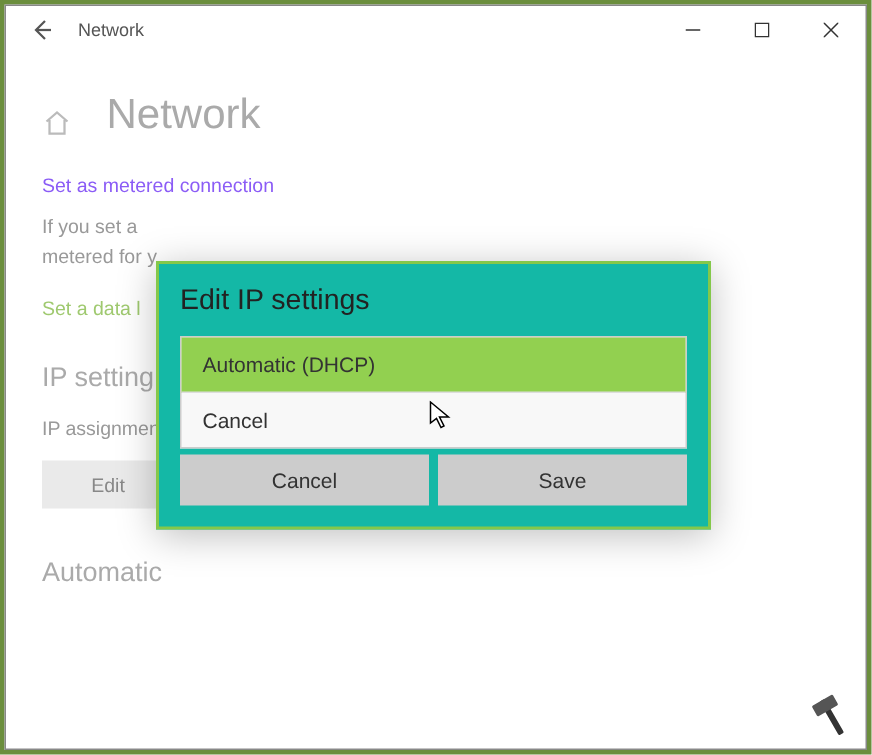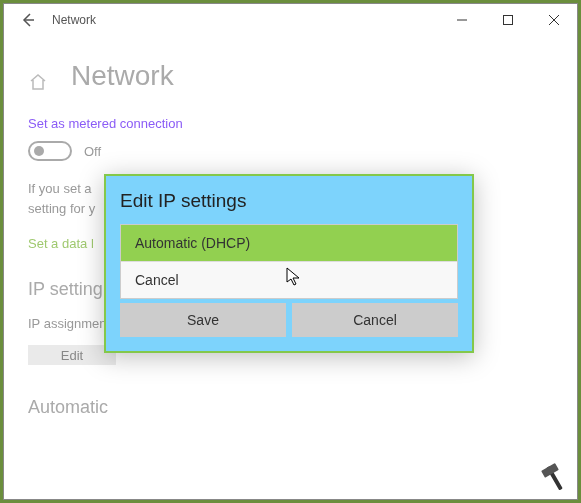--- a/index.html
+++ b/index.html
@@ -18,27 +18,27 @@
 .toggle-row { display: flex; align-items: center; gap: 12px; margin-bottom: 18px; }
 .toggle { width: 44px; height: 20px; border: 2px solid #aaa; border-radius: 10px; position: relative; background: #fff; }
 .toggle-knob { width: 10px; height: 10px; border-radius: 50%; background: #aaa; position: absolute; left: 4px; top: 3px; }
 .toggle-state { font-size: 13px; color: #999; }
 .desc { font-size: 13px; color: #999; line-height: 1.5; margin-bottom: 18px; max-width: 460px; }
 .link { font-size: 13px; color: #9fc96f; margin-bottom: 28px; }
 .section-title { font-size: 18px; color: #aaa; font-weight: 400; margin-bottom: 16px; }
 .kv-row { display: flex; margin-bottom: 14px; }
 .kv-label { width: 200px; font-size: 13px; color: #999; }
 .kv-value { font-size: 13px; color: #bbb; }
-.edit-btn { width: 88px; height: 20px; background: #eaeaea; border: none; font-size: 13px; color: #888; margin-bottom: 32px; text-align: center; }
+.edit-btn { width: 88px; height: 32px; background: #eaeaea; border: none; font-size: 13px; color: #888; margin-bottom: 32px; text-align: center; }
 
 
 .dim { pointer-events: none; }
 
 
-.dialog { position: absolute; left: 100px; top: 170px; width: 370px; background: #7dd3fc; border: 2px solid #84c84a; box-shadow: 0 4px 24px rgba(0,0,0,0.25); padding: 14px 14px 14px 14px; }
+.dialog { position: absolute; left: 100px; top: 170px; width: 370px; background: #14b8a6; border: 2px solid #84c84a; box-shadow: 0 4px 24px rgba(0,0,0,0.25); padding: 14px 14px 14px 14px; }
 .dialog-title { font-size: 19px; color: #222; font-weight: 400; margin-bottom: 12px; }
 .dropdown { border: 1px solid #ccc; background: #f8f8f8; }
 .dd-option { padding: 10px 14px; font-size: 14px; color: #333; border-bottom: 1px solid #ddd; position: relative; }
 .dd-option:last-child { border-bottom: none; }
 .dd-selected { background: #92d050; }
 .dialog-buttons { display: flex; gap: 6px; margin-top: 4px; }
 .dlg-btn { flex: 1; height: 34px; background: #ccc; border: none; font-size: 14px; color: #333; }
 
 .cursor { position: absolute; left: 282px; top: 263px; pointer-events: none; }
 
@@ -78,30 +78,24 @@
 
   <div class="content dim">
     <div class="page-title-row">
       <svg class="home-icon" width="20" height="20" viewBox="0 0 20 20">
           <path d="M3 9 L10 3 L17 9 M5 8 L5 17 L15 17 L15 8" stroke="#bbb" stroke-width="1.5" fill="none"></path>
         </svg>
       <h1 class="page-title">Network</h1>
     </div>
 
     <div class="setting-label">Set as metered connection</div>
-    <div class="toggle-row">
-      <div class="toggle">
-          <div class="toggle-knob"></div>
-        </div>
-      <div class="toggle-state">Off</div>
-    </div>
 
     <div class="desc">
       <span>If you set a</span><br>
-      <span>setting for y</span>
+      <span>metered for y</span>
     </div>
 
     <div class="link">Set a data l</div>
 
     <div class="section-title">IP setting</div>
     <div class="kv-row">
       <div class="kv-label">IP assignment:</div>
       <div class="kv-value">Automatic (DHCP)</div>
     </div>
     <button class="edit-btn">Edit</button>
@@ -109,22 +103,22 @@
     <div class="section-title">Automatic</div>
   </div>
 
   <div class="dialog">
     <div class="dialog-title">Edit IP settings</div>
     <div class="dropdown">
       <div class="dd-option dd-selected">Automatic (DHCP)</div>
       <div class="dd-option">Cancel</div>
     </div>
     <div class="dialog-buttons">
+      <button class="dlg-btn">Cancel</button>
       <button class="dlg-btn">Save</button>
-      <button class="dlg-btn">Cancel</button>
     </div>
   </div>
 
   <svg class="cursor" width="18" height="20" viewBox="0 0 18 20">
     <path d="M1 1 L1 15 L5 12 L8 18 L10 17 L7 11 L13 11 Z" fill="#fff" stroke="#000" stroke-width="1"></path>
   </svg>
 
 </div>
 
 <svg class="hammer" width="36" height="36" viewBox="0 0 36 36">

